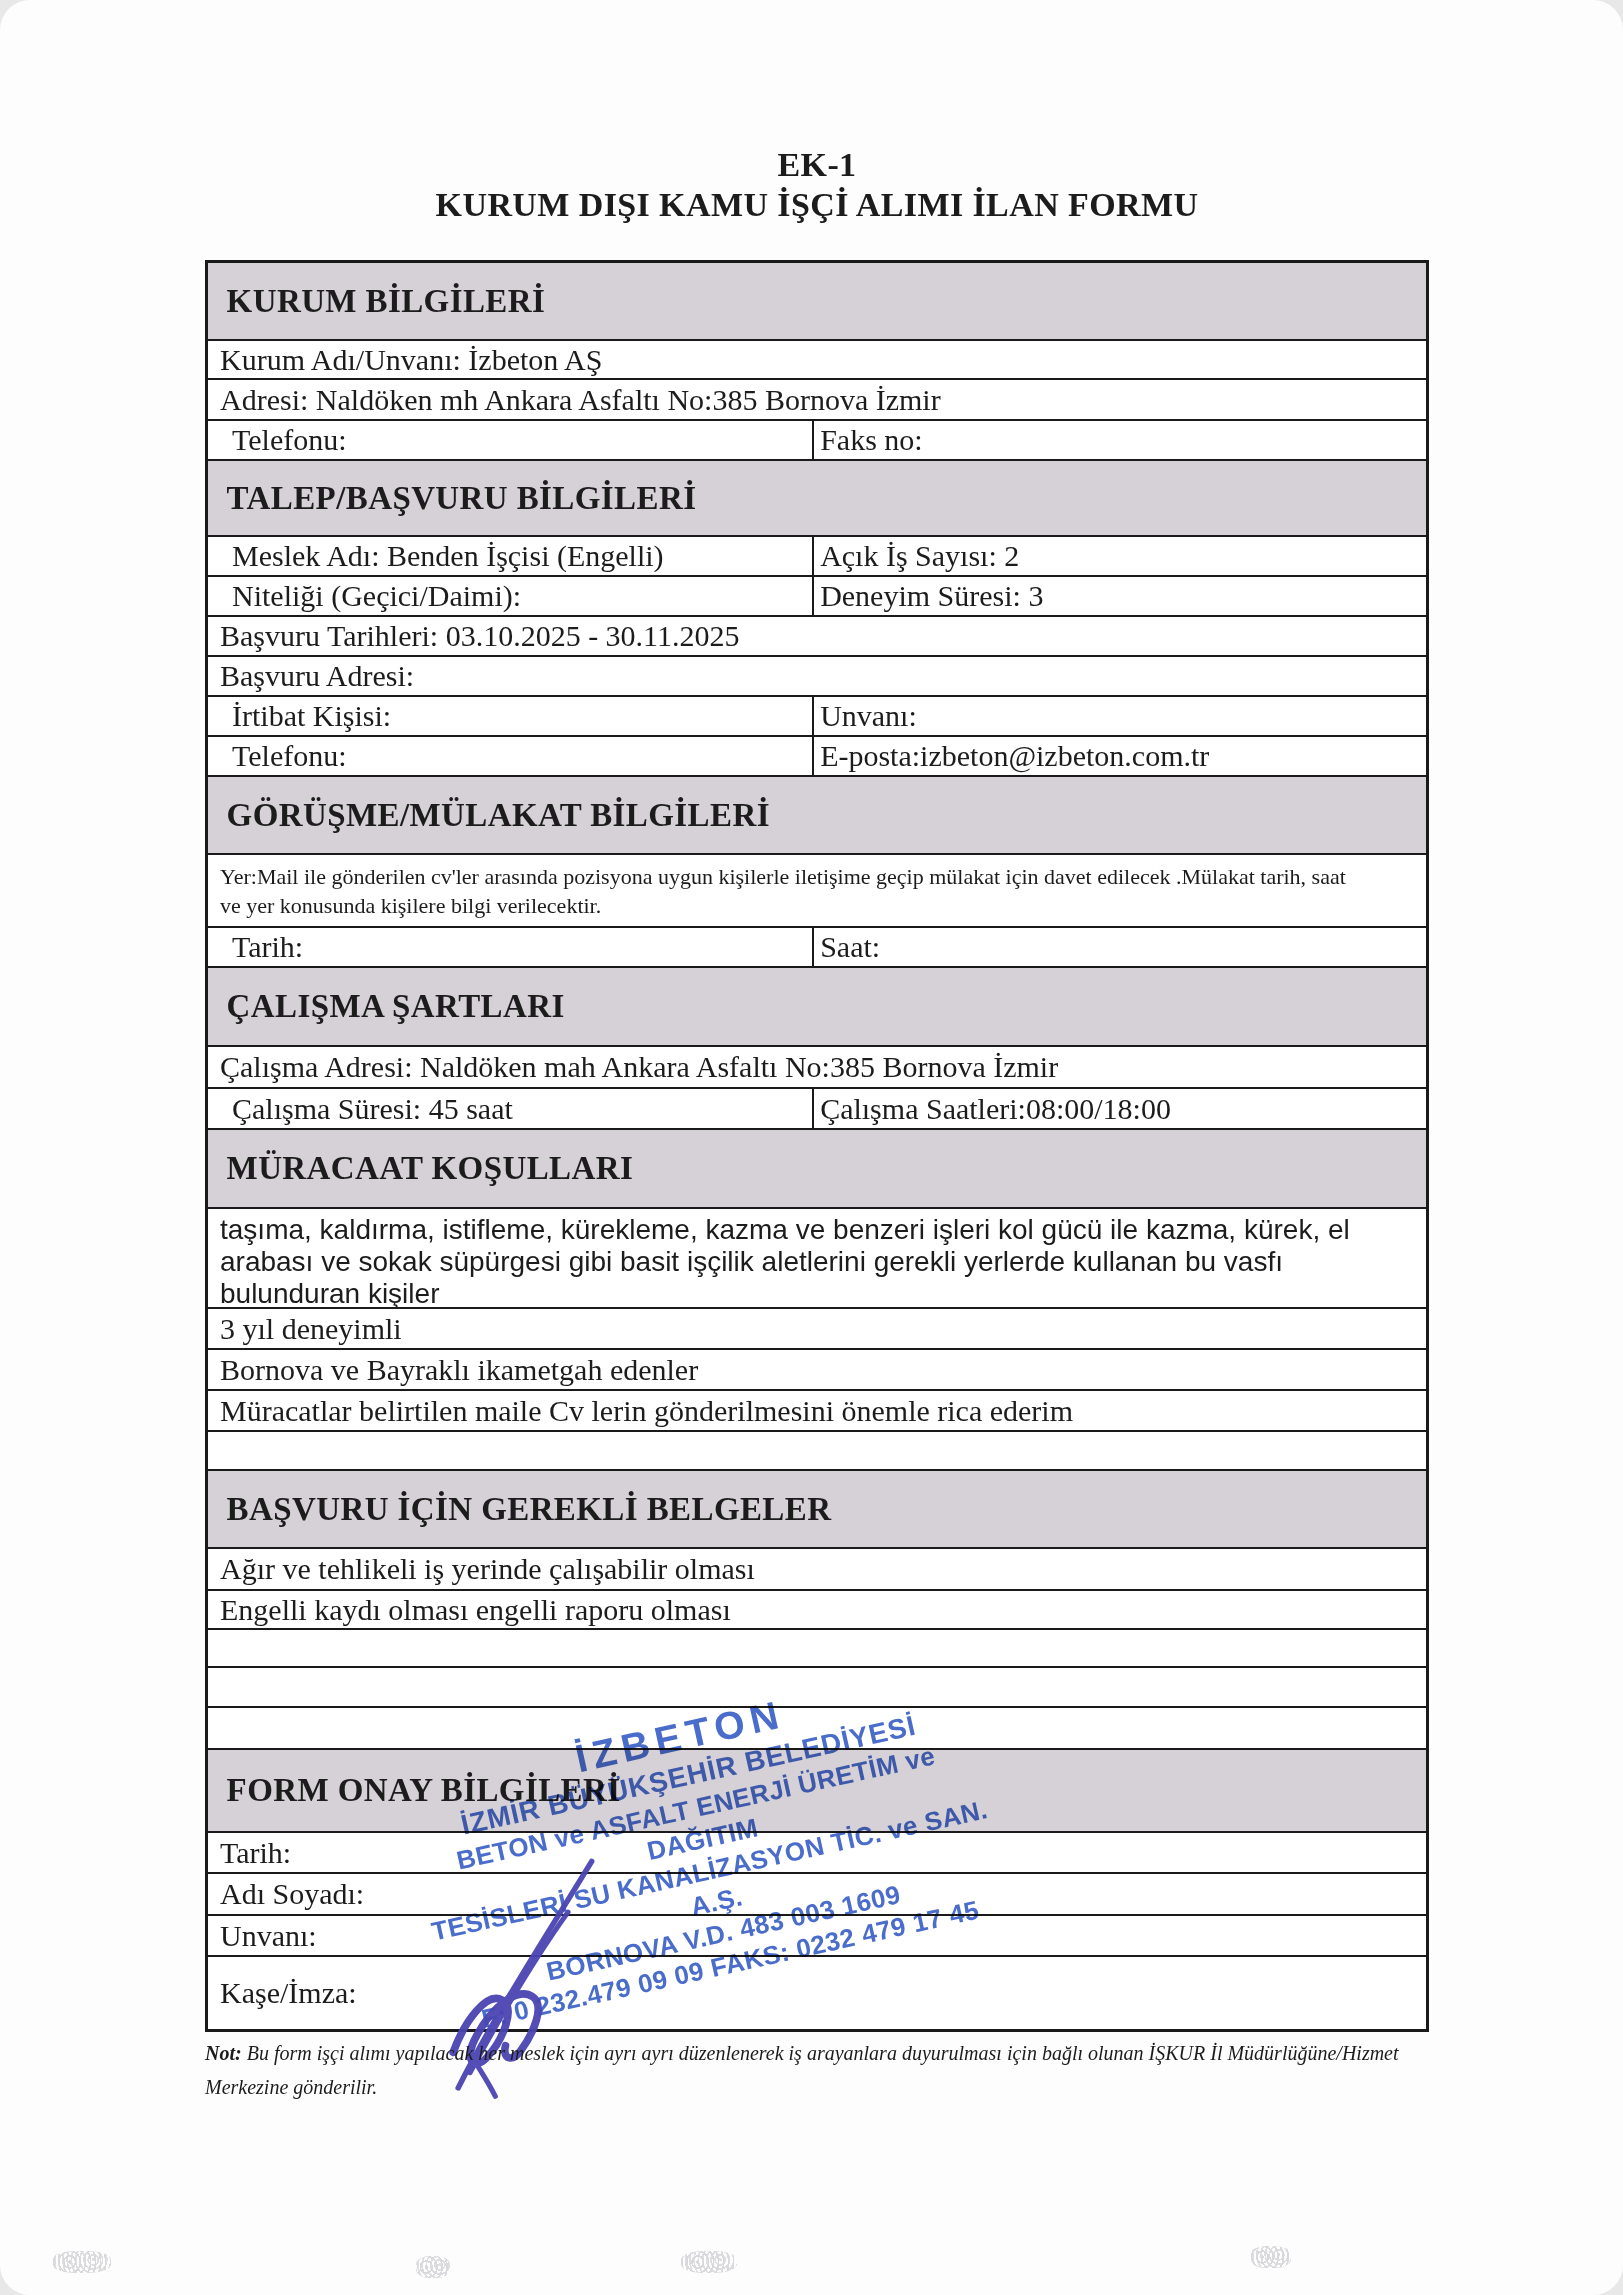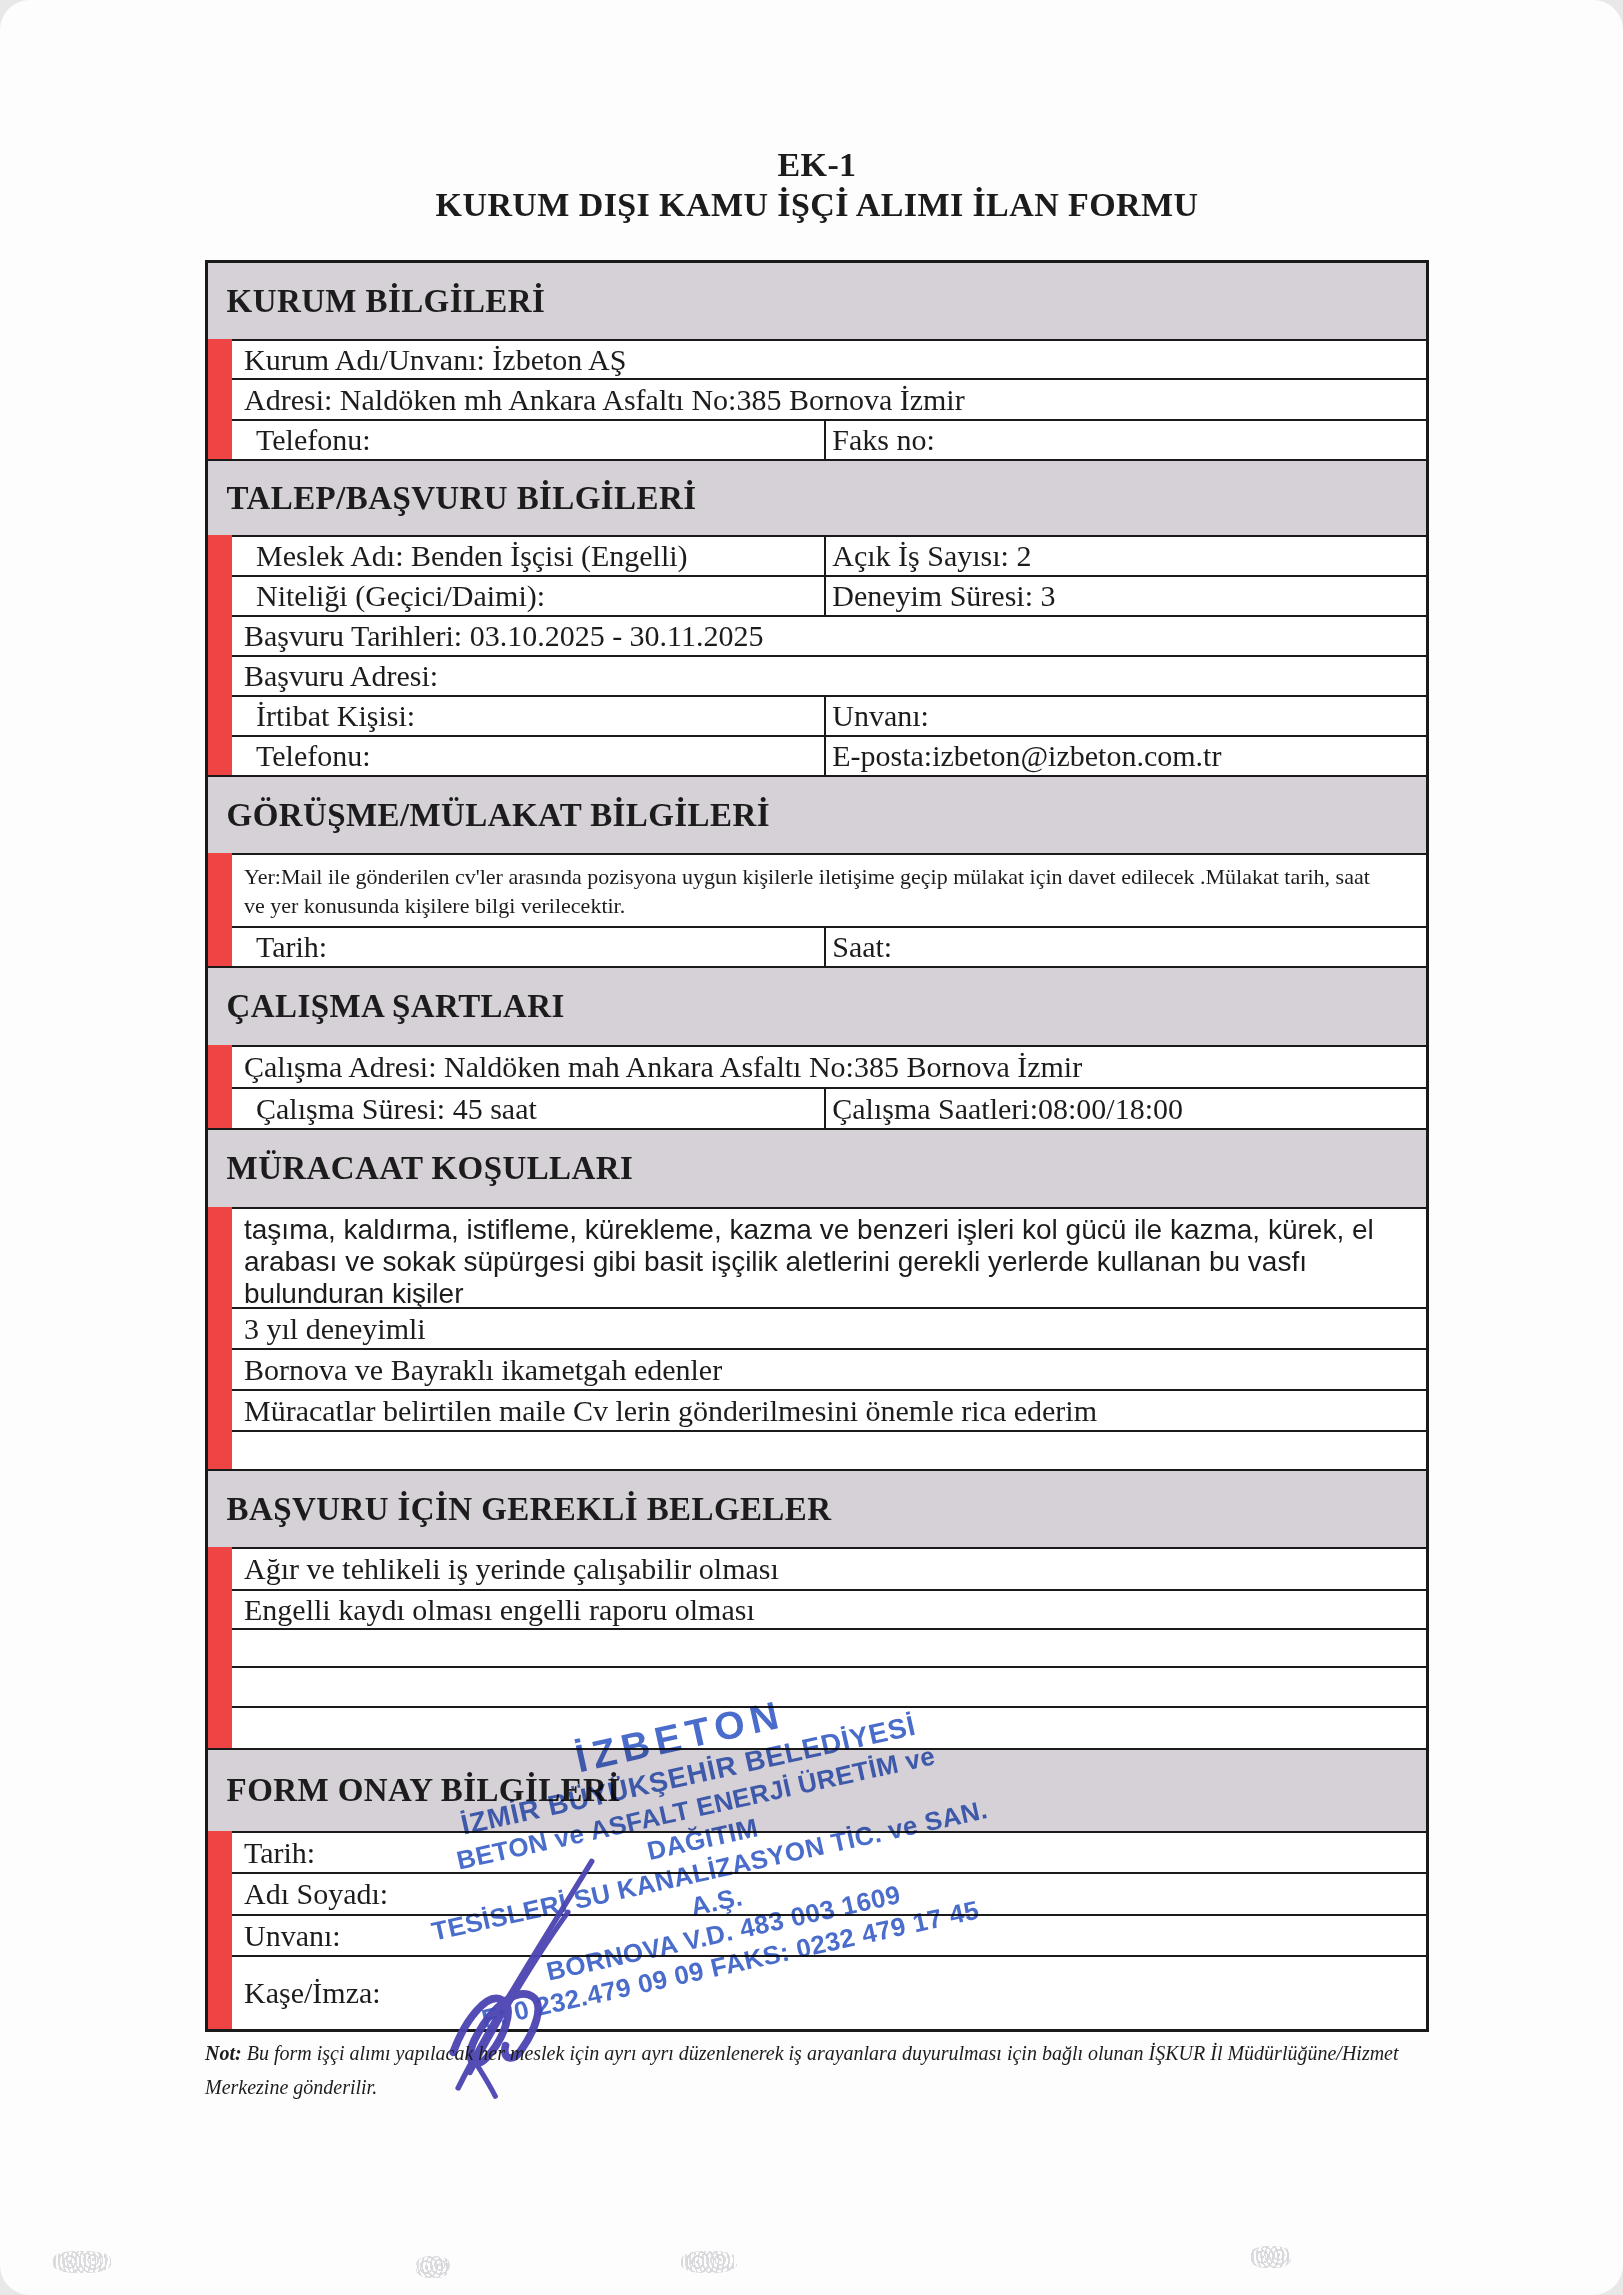--- a/index.html
+++ b/index.html
@@ -5,31 +5,31 @@
   html,body{margin:0;padding:0;}
   body{background:#e8e8e8;}
   .page{
     position:relative;width:1623px;height:2295px;background:#fdfdfd;
     font-family:"Liberation Serif", serif;color:#1c1c1c;overflow:hidden;border-radius:30px;
   }
   .title-block{position:absolute;left:205px;top:145px;width:1224px;text-align:center;}
   .title-line{font-weight:bold;font-size:34px;line-height:40px;letter-spacing:0.4px;}
   .form-table{
     position:absolute;left:205px;top:260px;width:1224px;
-    border:3.4px solid #1a1a1a;background:#ef4444;box-sizing:border-box;
+    border:3.4px solid #1a1a1a;background:#0f766e;box-sizing:border-box;
   }
   .sec-header{
     height:76px;background:#d5d1d6;display:flex;align-items:center;
     padding-left:18.6px;font-weight:bold;font-size:33px;letter-spacing:0.4px;
     border-top:2.5px solid #1a1a1a;box-sizing:border-box;
   }
   .sec-header.first{border-top:none;}
   .row{
     display:flex;align-items:center;border-top:2.5px solid #1a1a1a;
-    font-size:30px;box-sizing:border-box;background:#fff;margin-left:24px;
+    font-size:30px;box-sizing:border-box;background:#fff;
   }
   .cell-l{width:49.6%;height:100%;display:flex;align-items:center;padding-left:24px;box-sizing:border-box;}
   .cell-r{flex:1;height:100%;display:flex;align-items:center;padding-left:6px;border-left:2.5px solid #1a1a1a;box-sizing:border-box;}
   .full{padding-left:12px;}
   .small-text{font-size:22px;line-height:29px;align-items:flex-start;padding-top:6.8px;}
   .small-text .inner{width:1150px;}
   .sans-block{font-family:"Liberation Sans", sans-serif;font-size:28px;line-height:32px;align-items:flex-start;padding-top:5px;}
   .sans-block .inner{width:1201px;}
   .note-block{
     position:absolute;left:205px;top:2036px;width:1233px;

